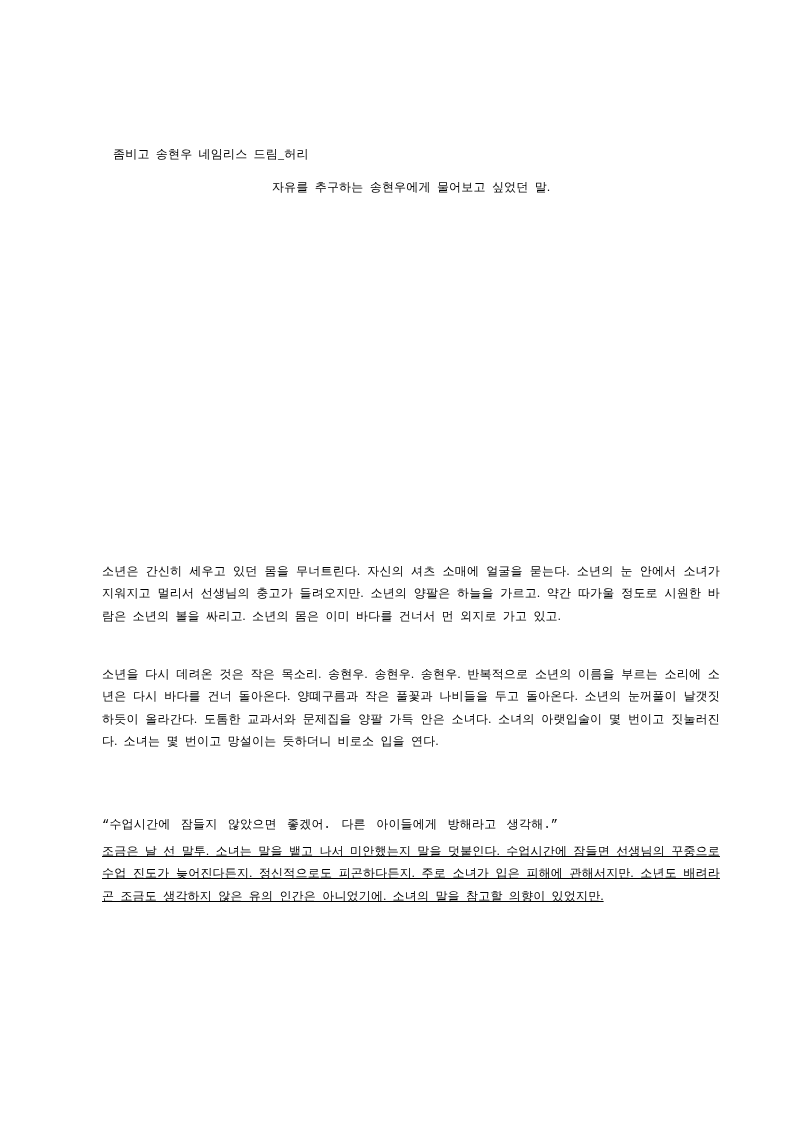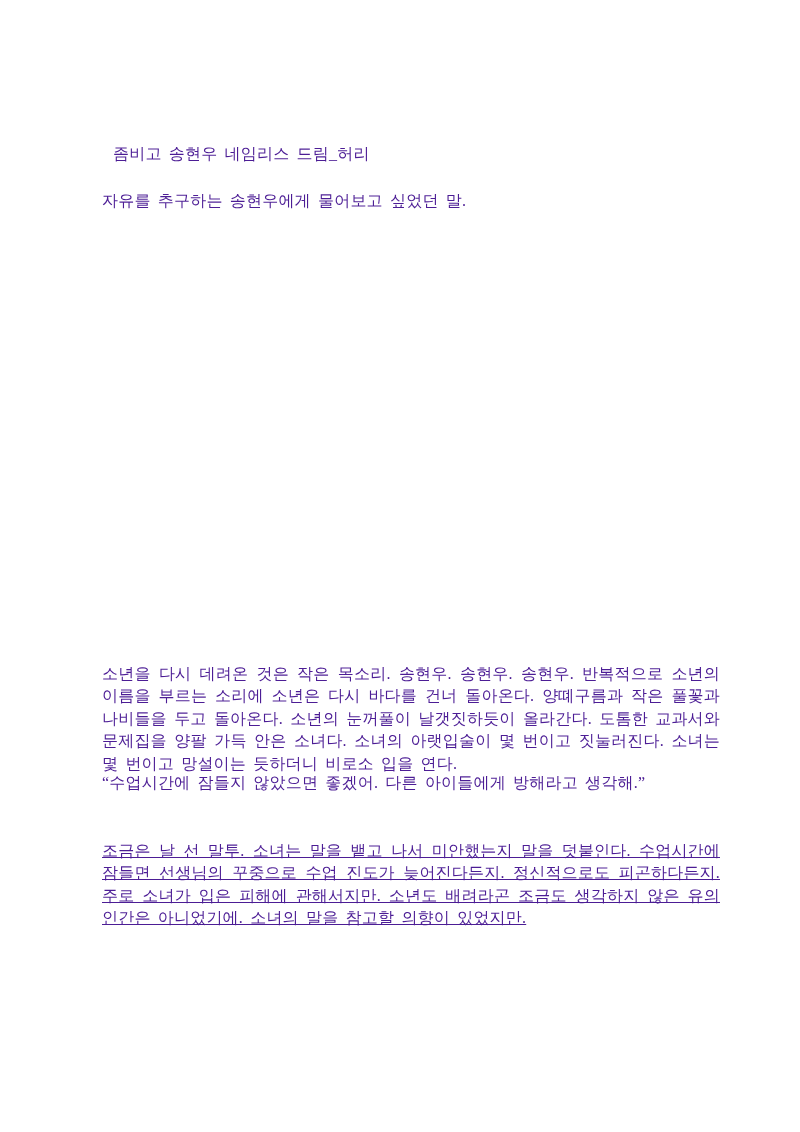--- a/index.html
+++ b/index.html
@@ -18,49 +18,50 @@
     left: 0; top: 0;
     width: 800px;
     height: 1132px;
     background: #ffffff;
     overflow: hidden;
   }
   .tblock {
     position: absolute;
     left: 102px;
     width: 618px;
-    font-size: 16px;
+    font-size: 12px;
     line-height: 22.4px;
-    color: #4c1d95;
+    color: #000000;
     letter-spacing: 0.2px;
     word-spacing: 3px;
     margin: 0;
   }
   .just {
     text-align: justify;
     text-justify: inter-word;
   }
   .doc-title    { top: 143px; text-indent: 11px; }
-  .doc-subtitle { top: 190px; }
+  .doc-subtitle { top: 176px; text-align: center; }
   .para-1 { top: 333px; }
   .para-2 { top: 436px; }
   .para-3 { top: 560px; }
   .para-4 { top: 663px; }
-  .quote-line { top: 772px; }
+  .quote-line { top: 814px; font-family: Liberation Mono, monospace; }
   .para-5 { top: 840px; text-decoration: underline; }
 </style>
 </head>
 <body>
 
 <div class="page">
   <p class="tblock doc-title">좀비고 송현우 네임리스 드림_허리</p>
 
   <p class="tblock doc-subtitle">자유를 추구하는 송현우에게 물어보고 싶었던 말.</p>
 
 
 
+  <p class="tblock just para-3">소년은 간신히 세우고 있던 몸을 무너트린다. 자신의 셔츠 소매에 얼굴을 묻는다. 소년의 눈 안에서 소녀가 지워지고 멀리서 선생님의 충고가 들려오지만. 소년의 양팔은 하늘을 가르고. 약간 따가울 정도로 시원한 바람은 소년의 볼을 싸리고. 소년의 몸은 이미 바다를 건너서 먼 외지로 가고 있고.</p>
 
   <p class="tblock just para-4">소년을 다시 데려온 것은 작은 목소리. 송현우. 송현우. 송현우. 반복적으로 소년의 이름을 부르는 소리에 소년은 다시 바다를 건너 돌아온다. 양뗴구름과 작은 풀꽃과 나비들을 두고 돌아온다. 소년의 눈꺼풀이 날갯짓하듯이 올라간다. 도톰한 교과서와 문제집을 양팔 가득 안은 소녀다. 소녀의 아랫입술이 몇 번이고 짓눌러진다. 소녀는 몇 번이고 망설이는 듯하더니 비로소 입을 연다.</p>
 
   <p class="tblock quote-line">“수업시간에 잠들지 않았으면 좋겠어. 다른 아이들에게 방해라고 생각해.”</p>
 
   <p class="tblock just para-5">조금은 날 선 말투. 소녀는 말을 뱉고 나서 미안했는지 말을 덧붙인다. 수업시간에 잠들면 선생님의 꾸중으로 수업 진도가 늦어진다든지. 정신적으로도 피곤하다든지. 주로 소녀가 입은 피해에 관해서지만. 소년도 배려라곤 조금도 생각하지 않은 유의 인간은 아니었기에. 소녀의 말을 참고할 의향이 있었지만.</p>
 </div>
 
 </body></html>

